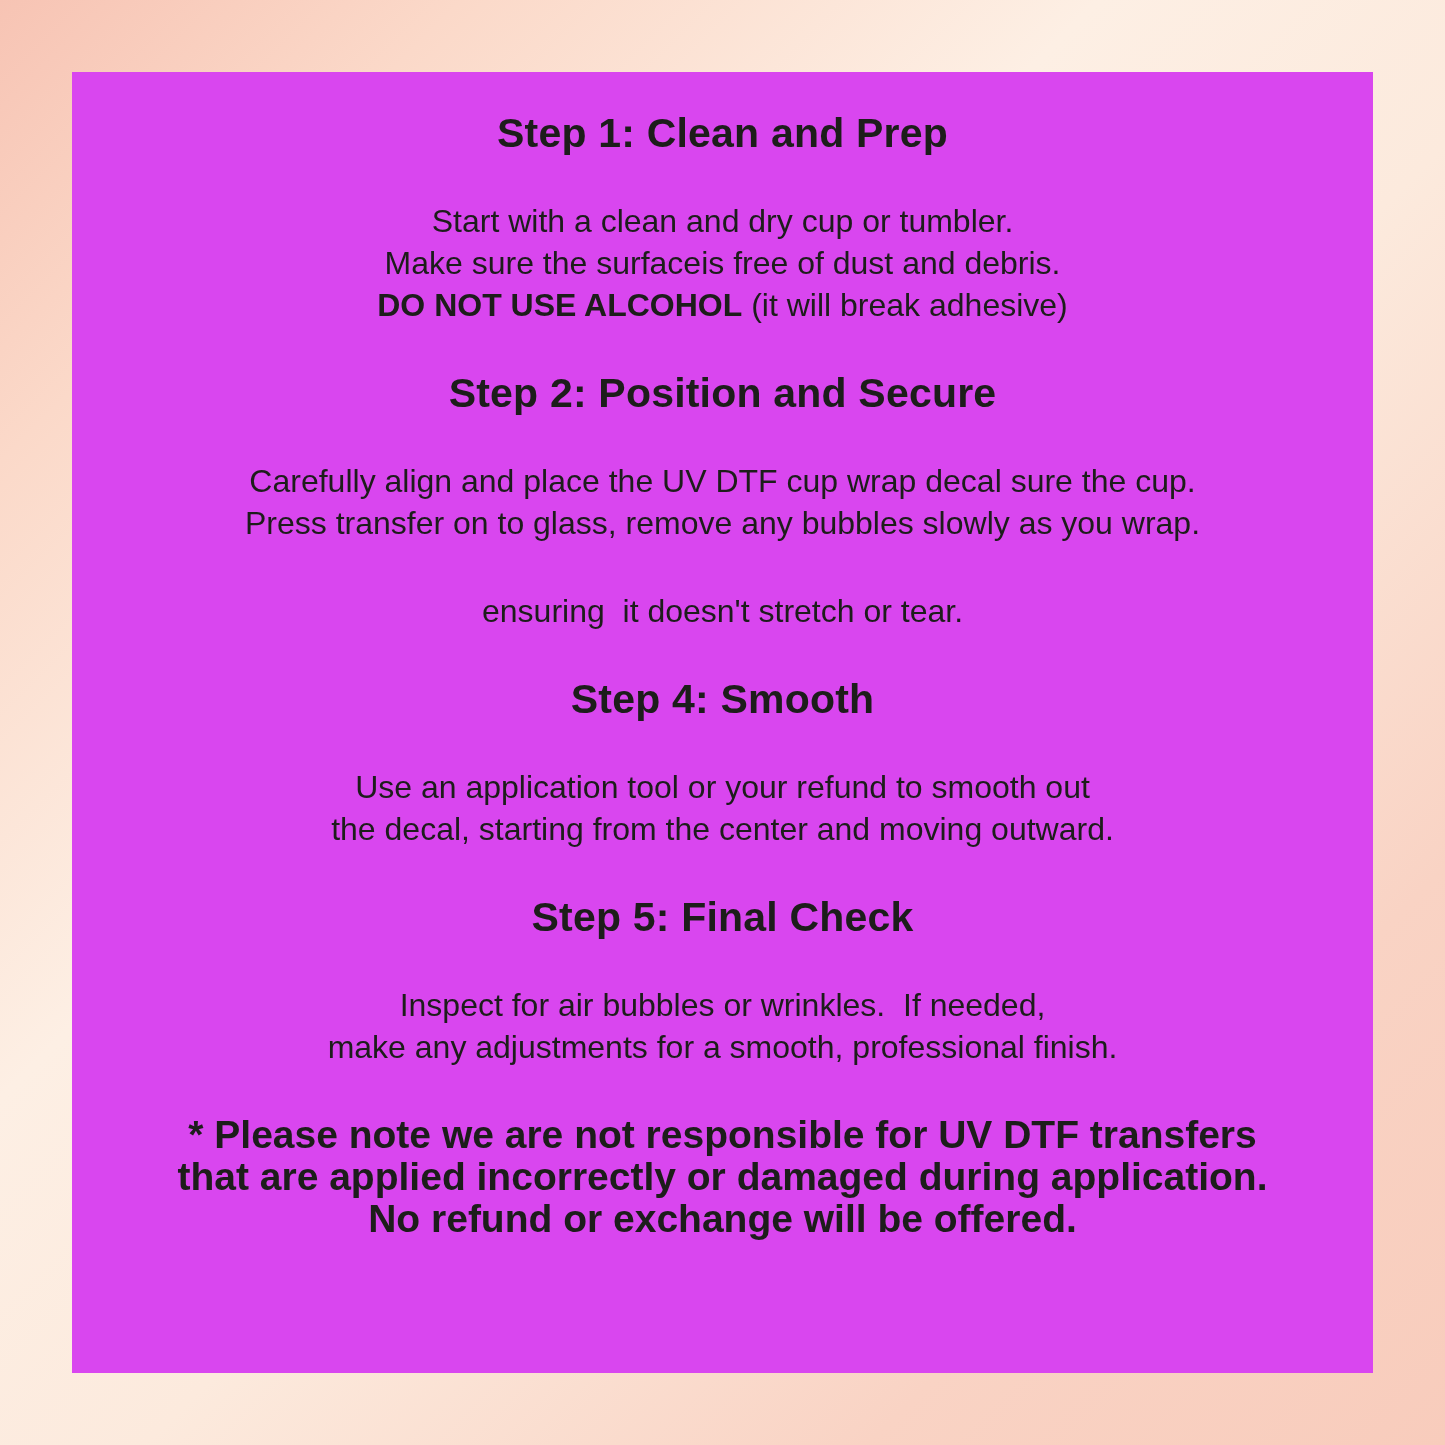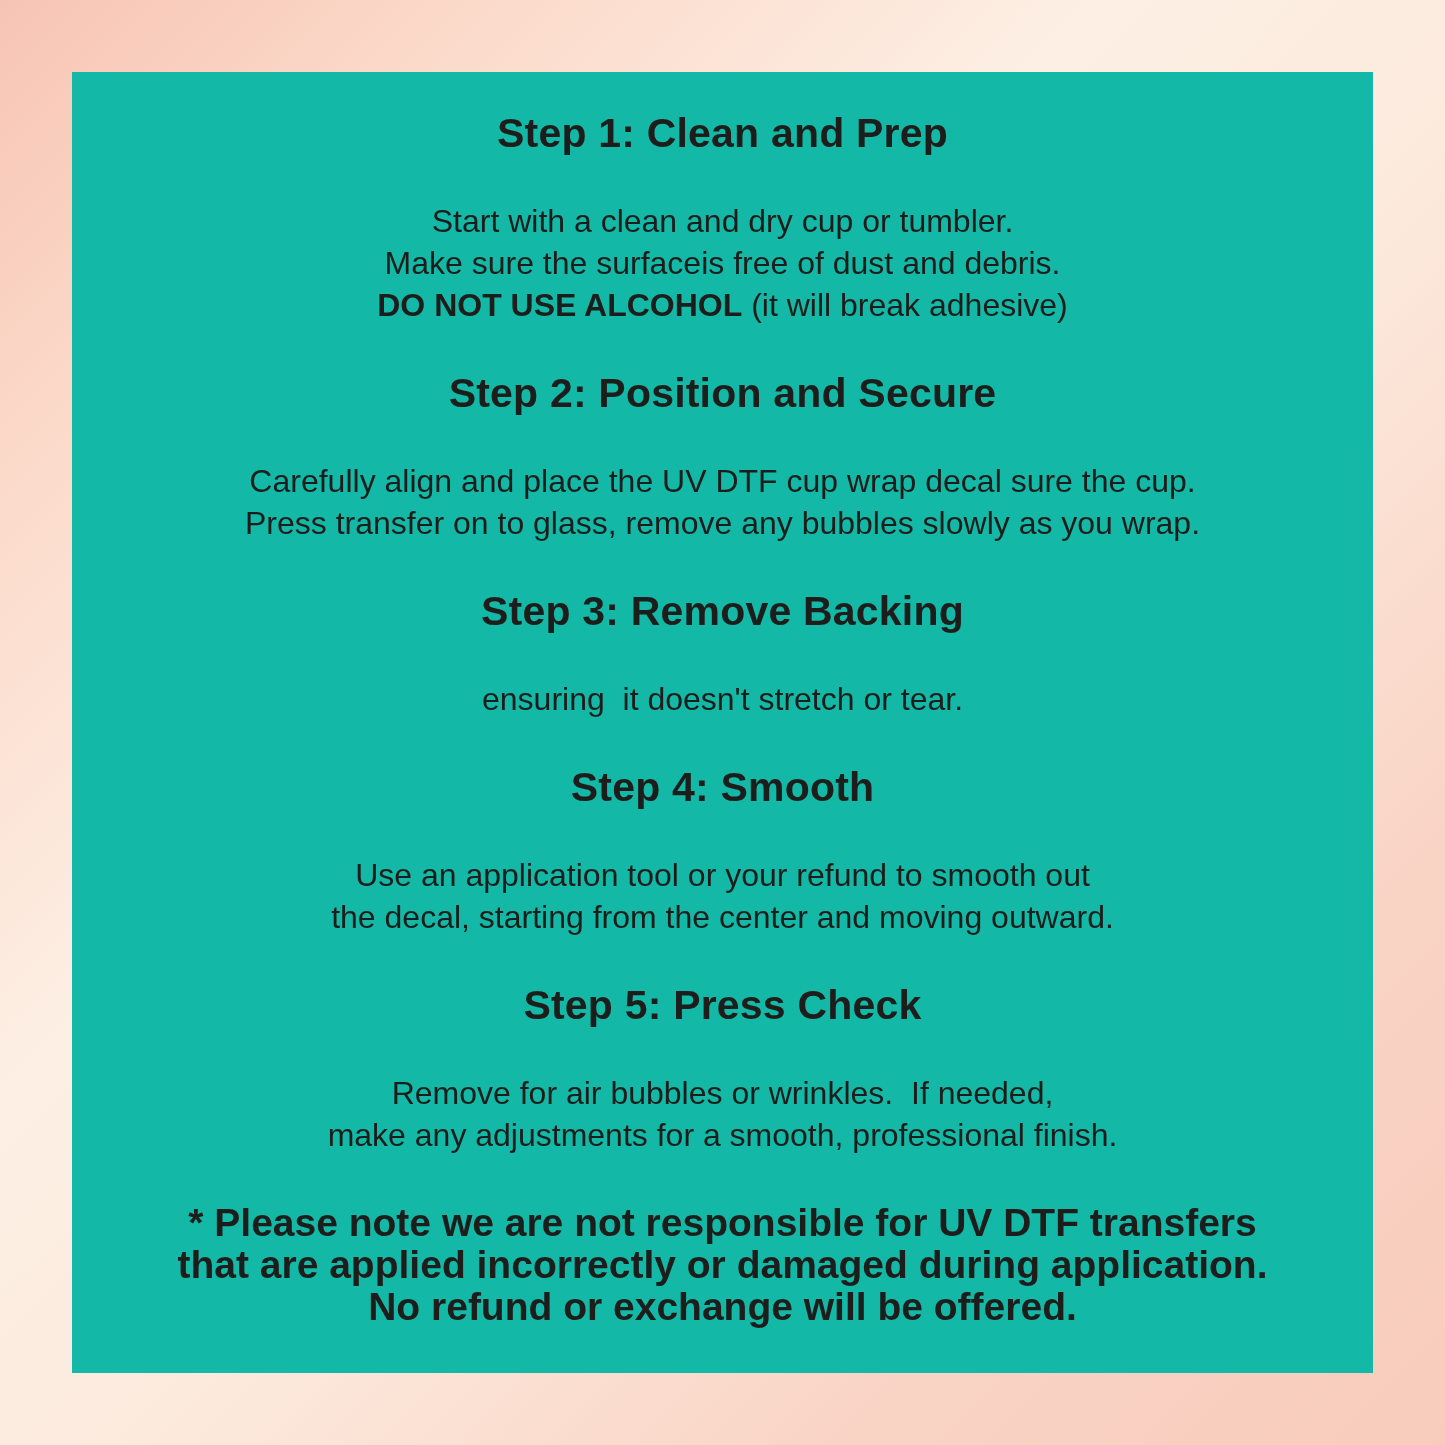--- a/index.html
+++ b/index.html
@@ -19,21 +19,21 @@
       #fceadd 55%,
       #f9d3c4 80%,
       #f8ccbc 100%);
   }
   .card {
     position: absolute;
     left: 72px;
     top: 72px;
     width: 1301px;
     height: 1301px;
-    background: #14b8a6;
+    background: #d946ef;
     box-sizing: border-box;
     padding: 40px 8px 0 8px;
     text-align: center;
     color: #1d1d1b;
   }
   .step-title {
     font-size: 41px;
     font-weight: 700;
     line-height: 42px;
     margin: 0 0 46px 0;
@@ -76,38 +76,37 @@
 
   <section class="step">
     <h2 class="step-title">Step 2: Position and Secure</h2>
     <p class="step-body">
       <span class="line">Carefully align and place the UV DTF cup wrap decal sure the cup.</span>
       <span class="line">Press transfer on to glass, remove any bubbles slowly as you wrap.</span>
     </p>
   </section>
 
   <section class="step">
-    <h2 class="step-title">Step 3: Remove Backing</h2>
     <p class="step-body">
       <span class="line">ensuring  it doesn't stretch or tear.</span>
     </p>
   </section>
 
   <section class="step">
     <h2 class="step-title">Step 4: Smooth</h2>
     <p class="step-body">
       <span class="line">Use an application tool or your refund to smooth out</span>
       <span class="line">the decal, starting from the center and moving outward.</span>
     </p>
   </section>
 
   <section class="step">
-    <h2 class="step-title">Step 5: Press Check</h2>
+    <h2 class="step-title">Step 5: Final Check</h2>
     <p class="step-body">
-      <span class="line">Remove for air bubbles or wrinkles.  If needed,</span>
+      <span class="line">Inspect for air bubbles or wrinkles.  If needed,</span>
       <span class="line">make any adjustments for a smooth, professional finish.</span>
     </p>
   </section>
 
   <footer class="disclaimer">
     <span class="line">* Please note we are not responsible for UV DTF transfers</span>
     <span class="line">that are applied incorrectly or damaged during application.</span>
     <span class="line">No refund or exchange will be offered.</span>
   </footer>
 

